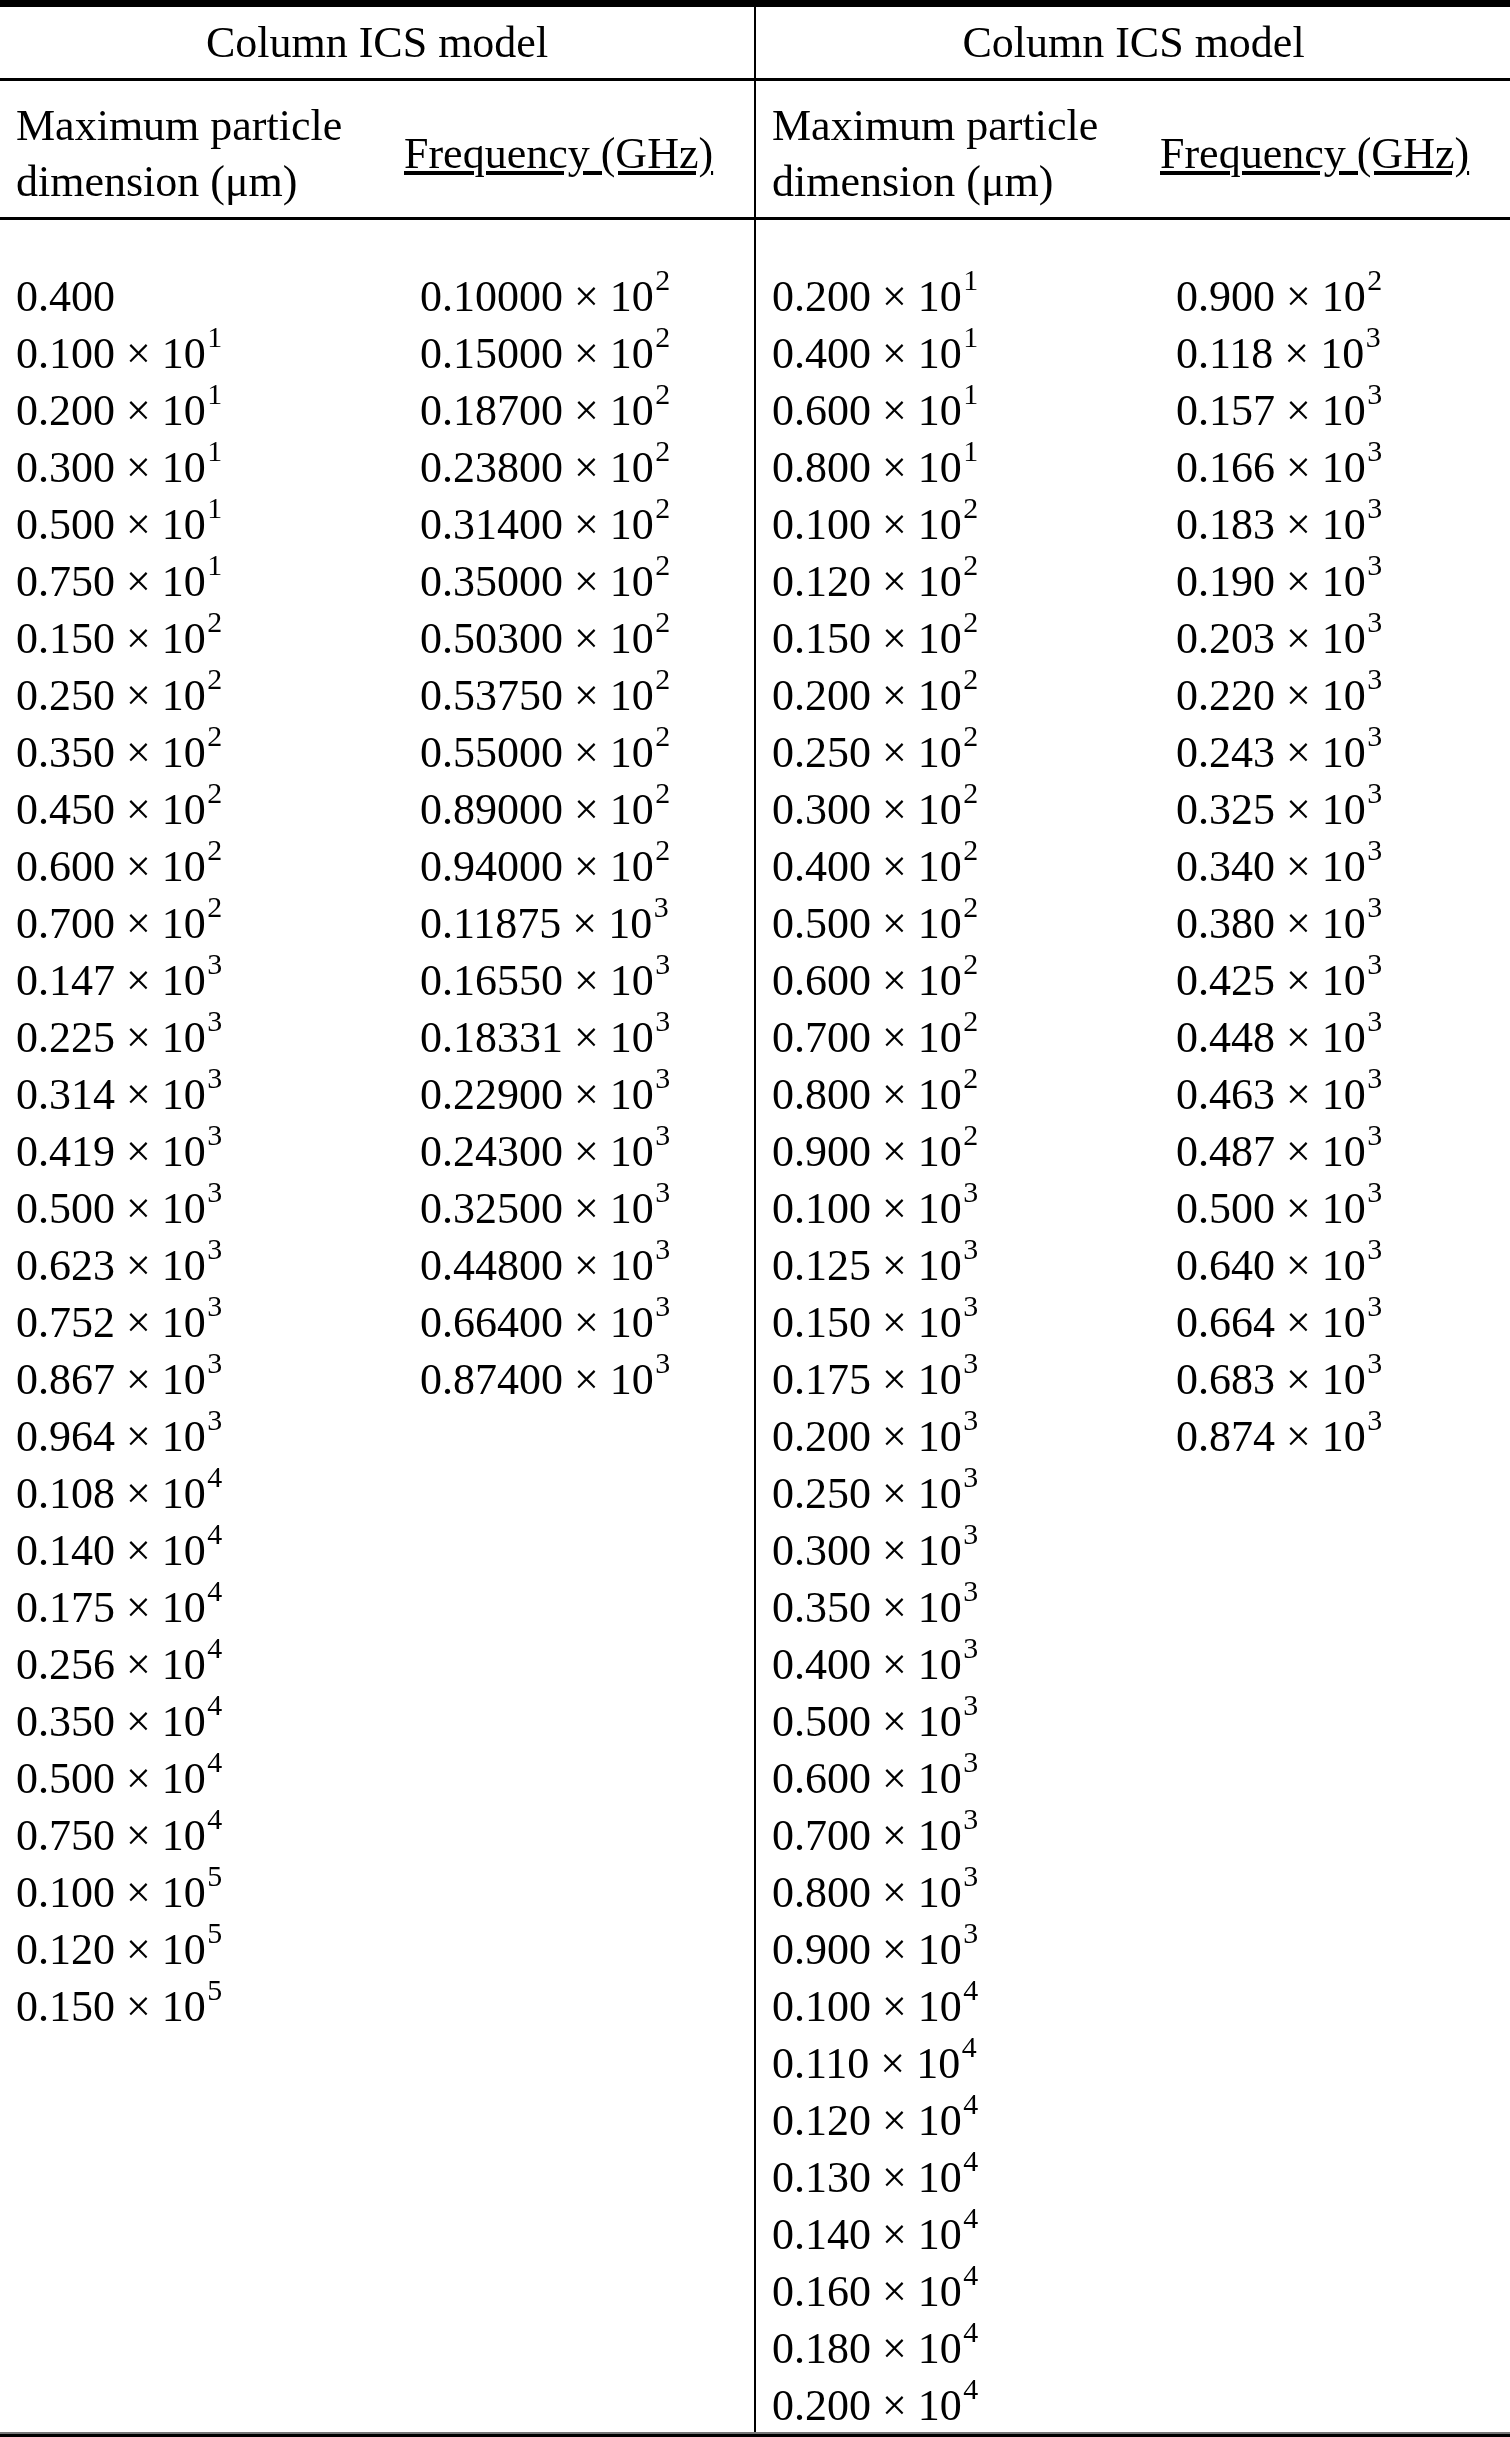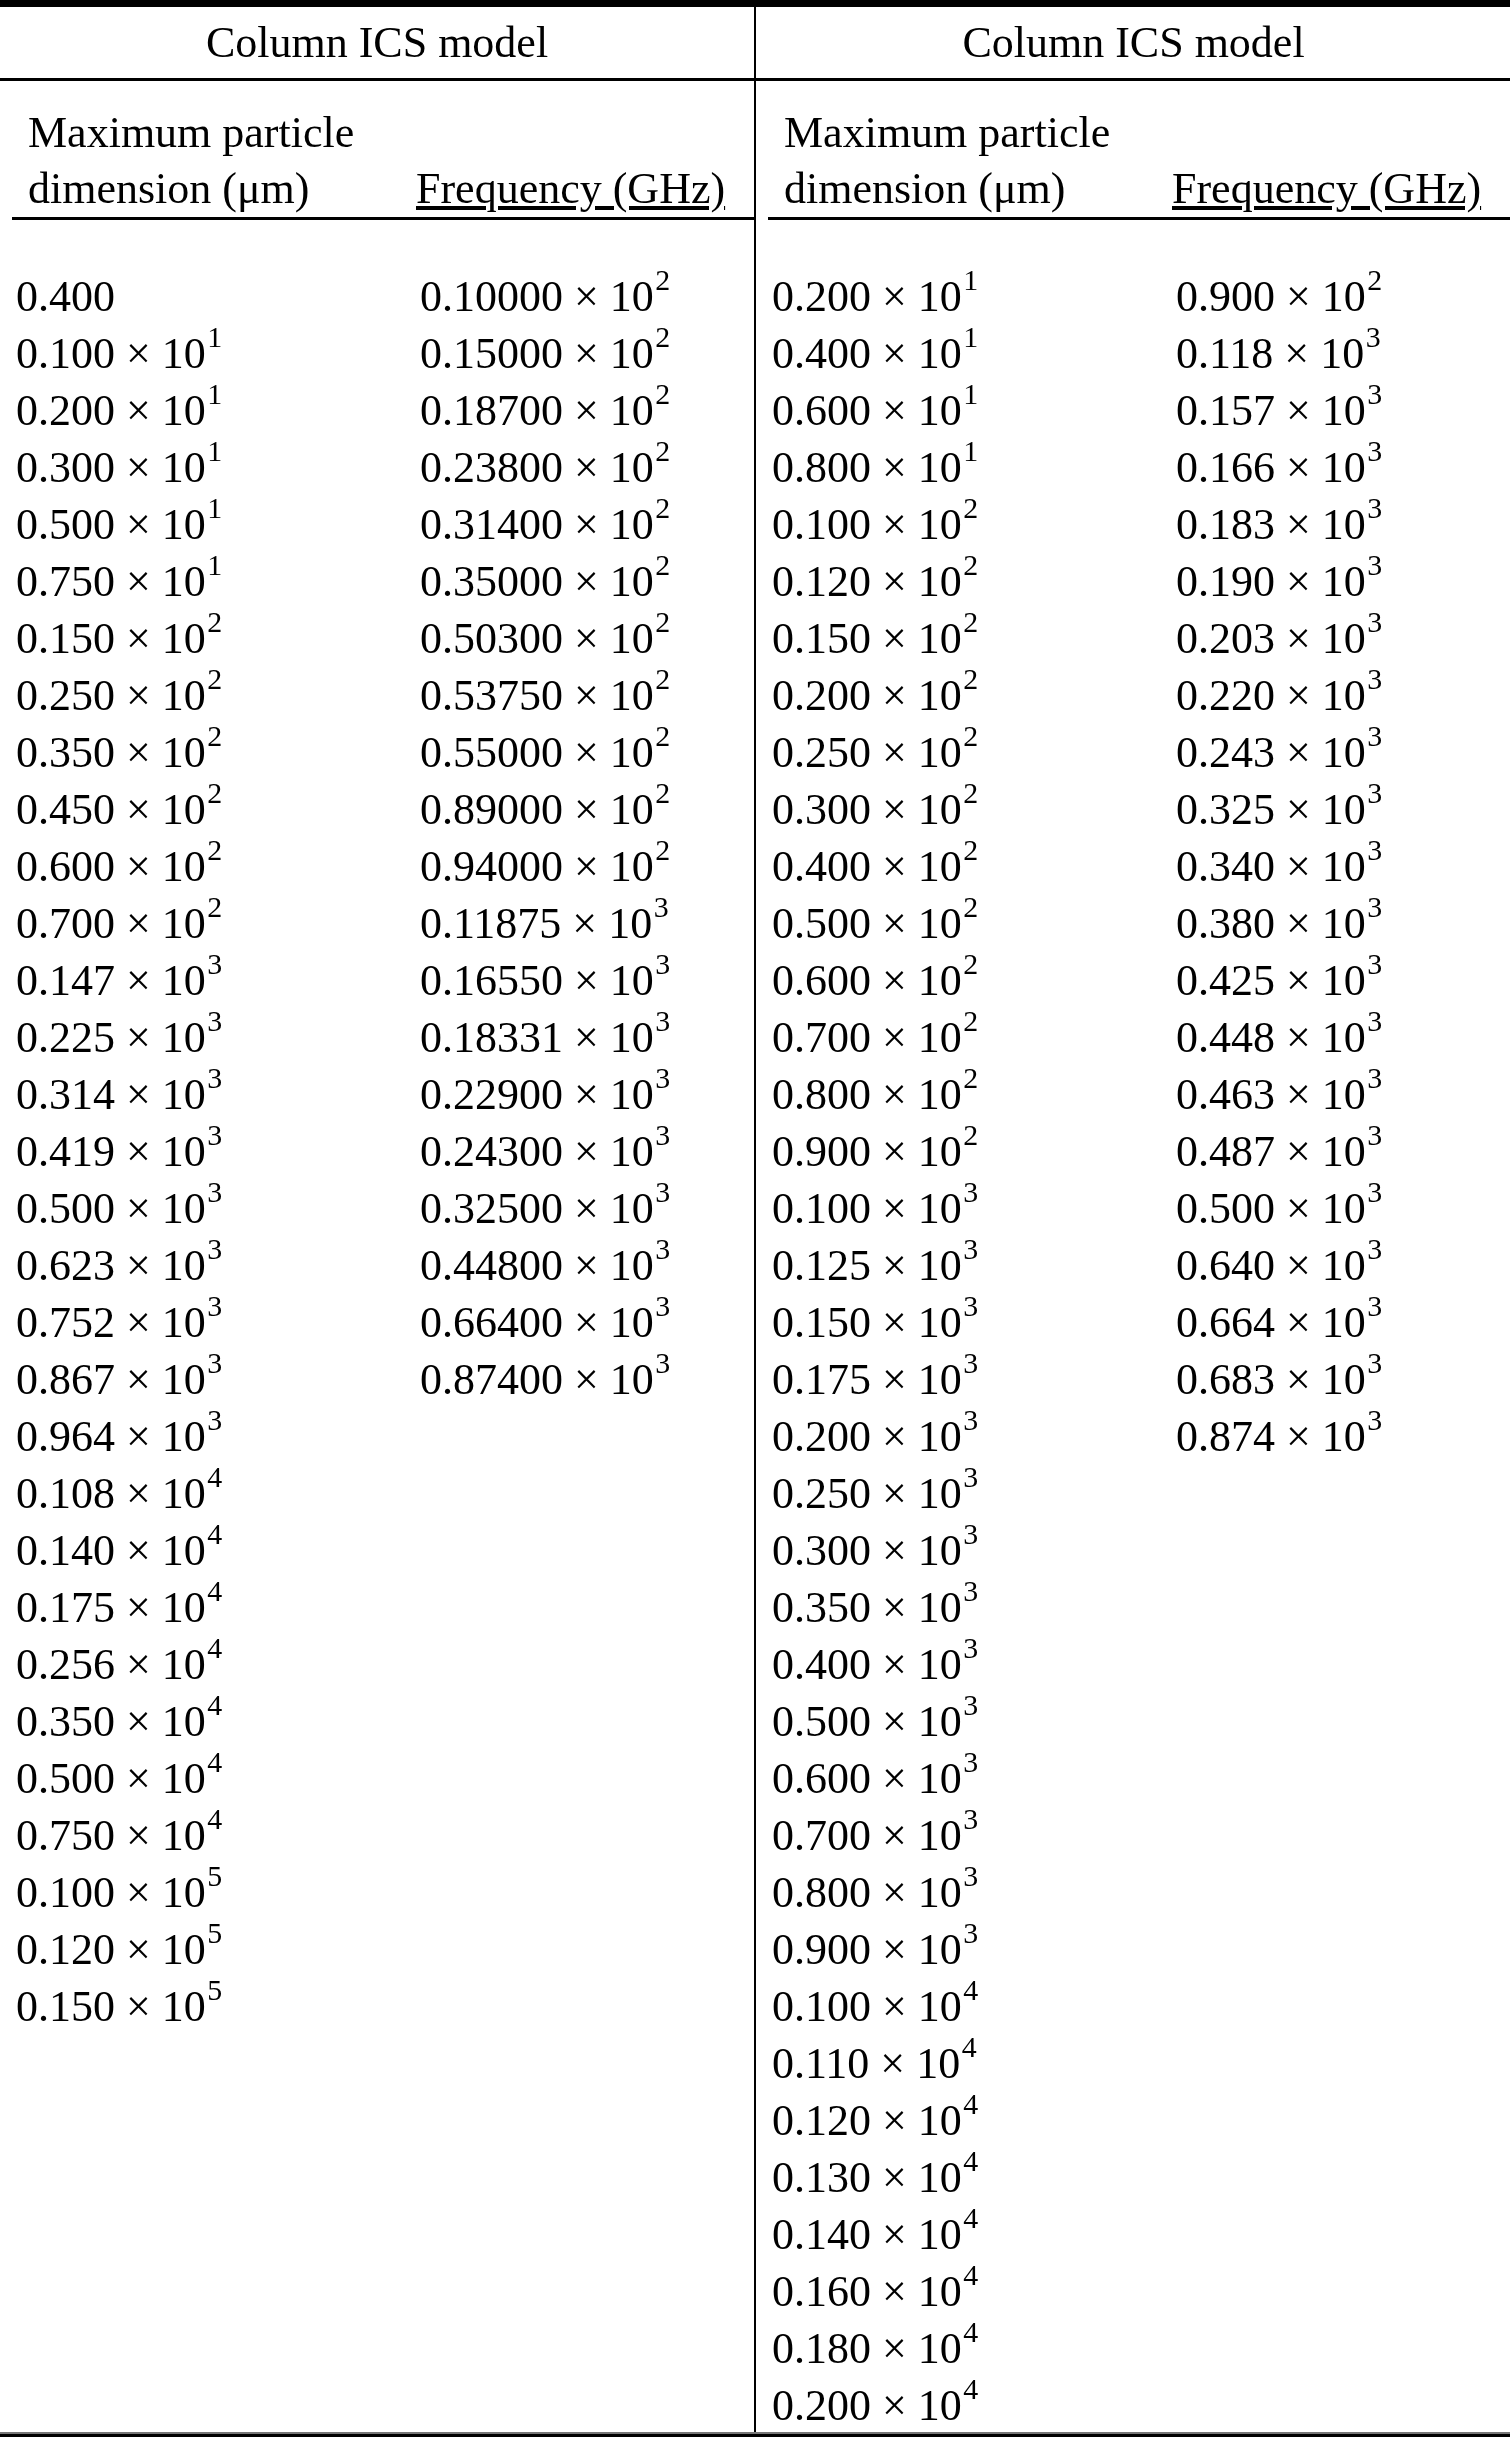--- a/index.html
+++ b/index.html
@@ -53,25 +53,24 @@
     display: flex;
     align-items: center;
     justify-content: center;
     font-size: 44px;
   }
   .col-headers {
     box-sizing: border-box;
     height: 139px;
     border-bottom: 3.7px solid #000000;
     display: flex;
-    align-items: flex-end;
+    align-items: center;
     padding: 11.7px 0 0 16px;
     font-size: 44px;
     line-height: 56px;
-    margin-left: 12px;
   }
   .col-h.dim {
     width: 388px;
     max-width: 388px;
   }
   .col-h.freq {
     flex: 1;
     white-space: nowrap;
     text-decoration: underline;
   }

